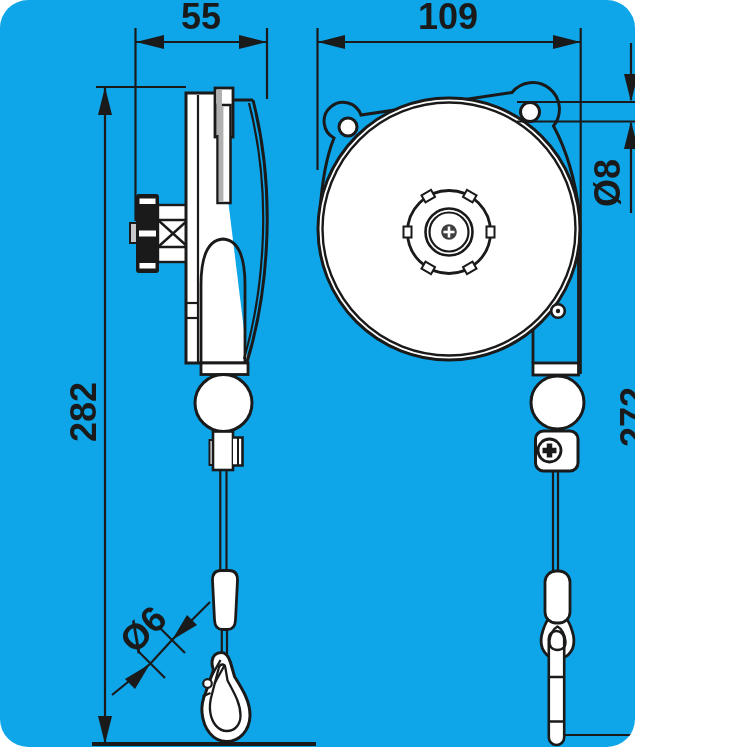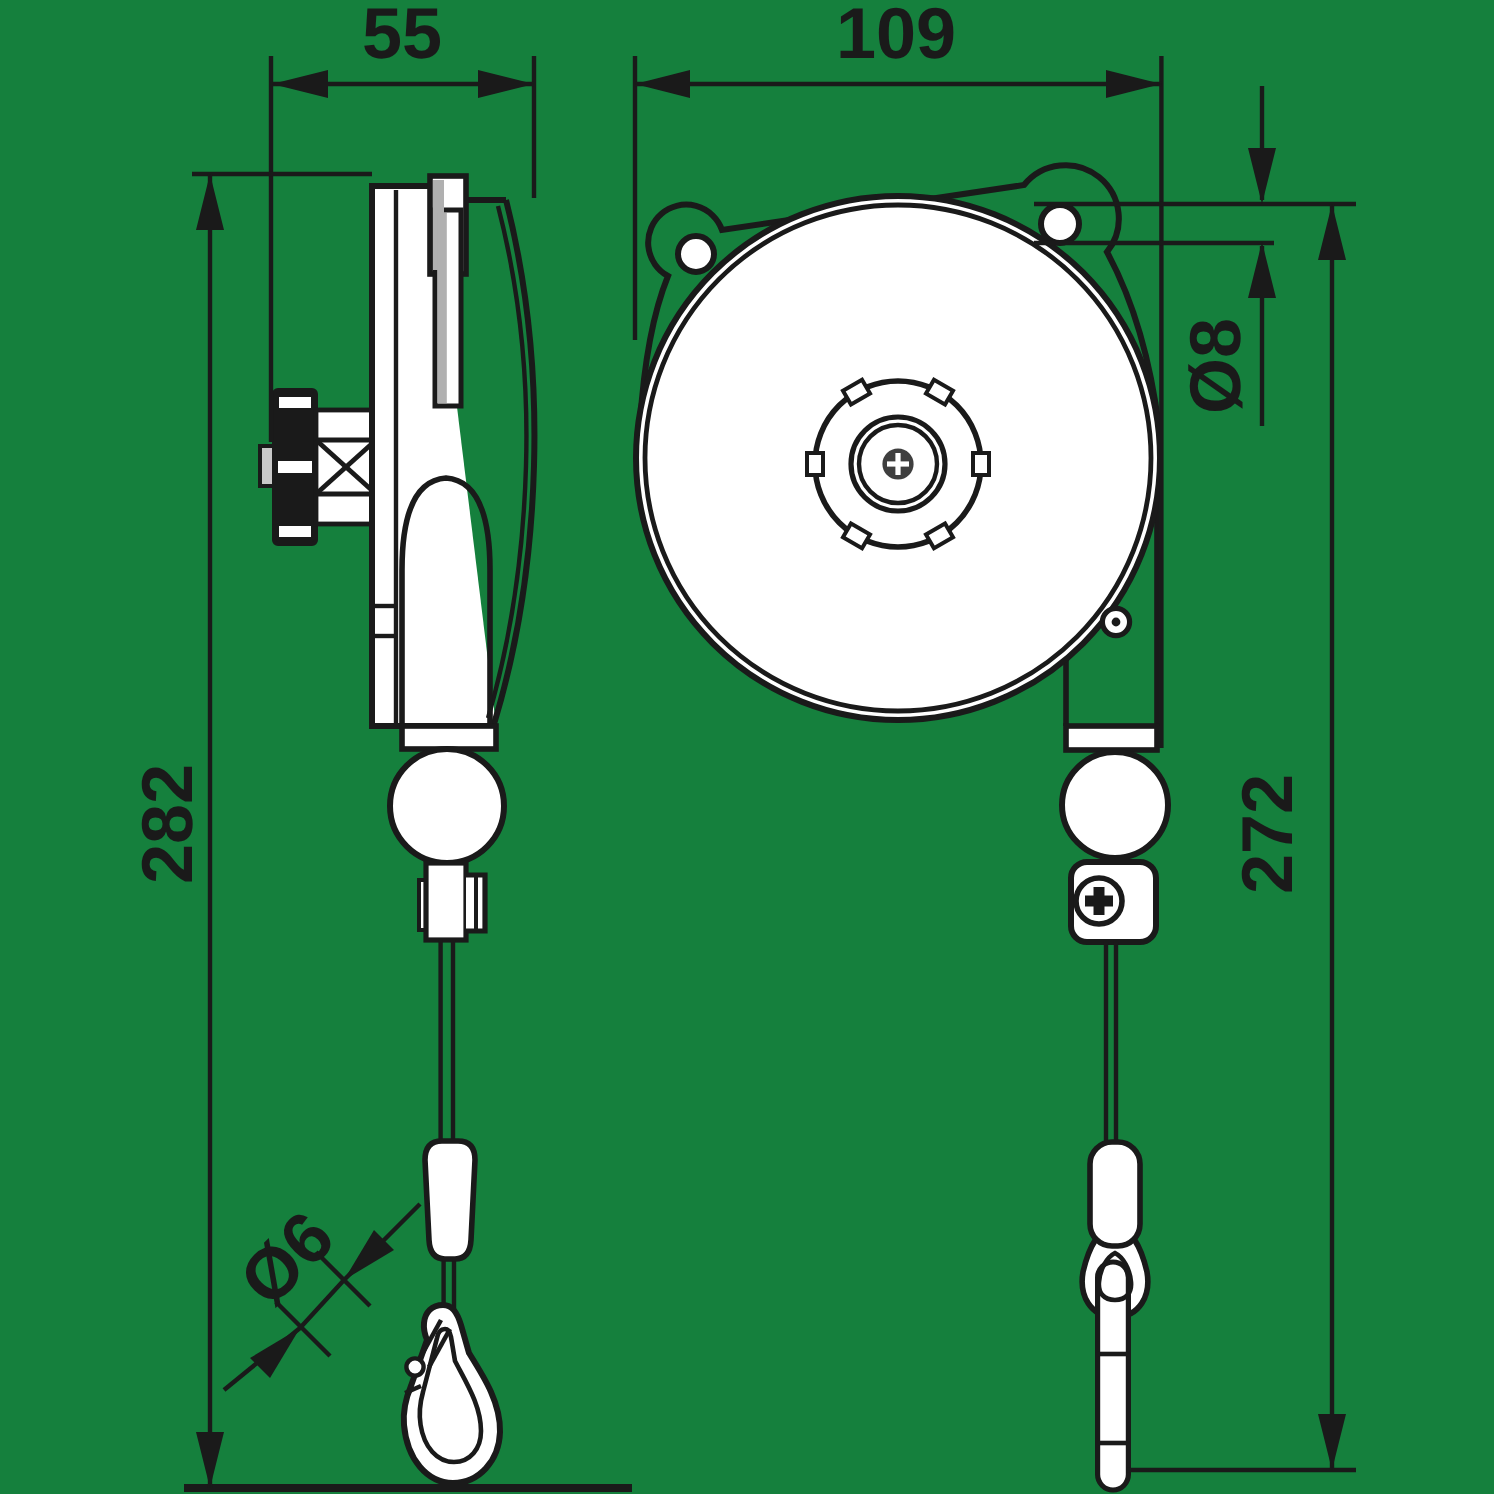--- a/index.html
+++ b/index.html
@@ -1,17 +1,17 @@
 <!DOCTYPE html>
 <html><head>
 <meta charset="utf-8">
 <style>
   html,body{margin:0;padding:0;background:#fff;}
-  #stage{position:relative;width:747px;height:747px;background:#15803d;overflow:hidden;
-         font-family:"Liberation Sans",sans-serif;}
+  #stage{position:relative;width:635px;height:747px;background:#0ea5e9;overflow:hidden;
+         font-family:"Liberation Sans",sans-serif;border-radius:28px;}
   svg{position:absolute;left:0;top:0;}
   text.dim{font-family:"Liberation Sans",sans-serif;font-weight:bold;font-size:36px;fill:#1a1a1a;}
 </style>
 </head>
 <body>
 
 <div id="stage">
 <svg width="747" height="747" viewBox="0 0 747 747">
 
   <g stroke="#1a1a1a" fill="none" stroke-width="3">

